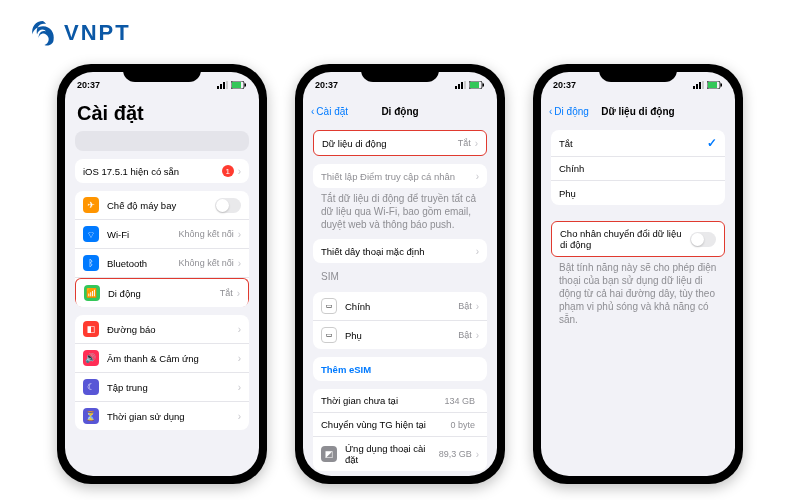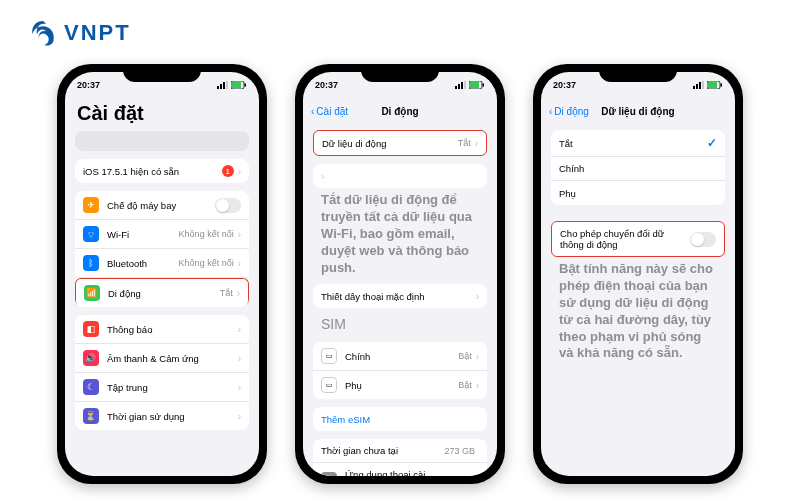--- a/index.html
+++ b/index.html
@@ -92,28 +92,28 @@
     width: 26px; height: 15px; background: #e9e9eb; border-radius: 8px;
     position: relative;
   }
   .toggle::after {
     content: ""; position: absolute; width: 13px; height: 13px;
     background: #fff; border-radius: 50%; top: 1px; left: 1px;
     box-shadow: 0 1px 2px rgba(0,0,0,.2);
   }
   .hl { border: 1.5px solid #e03a2f; border-radius: 6px; }
   .section-header {
-    font-size: 14px; color: #8e8e93; text-transform: uppercase;
+    font-size: 10px; color: #8e8e93; text-transform: uppercase;
     padding: 8px 18px 2px;
   }
   .section-footer {
-    font-size: 13px; color: #8e8e93; padding: 4px 18px 0; line-height: 1.3; font-weight: bold;
+    font-size: 10px; color: #8e8e93; padding: 4px 18px 0; line-height: 1.3;
   }
   .check { color: #007aff; font-size: 12px; font-weight: 600; }
-  .link-row { color: #007aff; }
+  .link-row { color: #007aff; font-weight: bold; }
   .ic-orange{background:#ff9500}.ic-blue{background:#007aff}.ic-green{background:#34c759}
   .ic-red{background:#ff3b30}.ic-pink{background:#ff2d55}.ic-purple{background:#5856d6}
   .ic-gray{background:#8e8e93}
 </style>
 </head>
 <body>
 
 <div class="logo">
   <svg viewBox="0 0 40 40">
     <path d="M20 4 C10 4 4 12 6 22 C7 16 12 11 20 11 C30 11 36 20 34 30 C33 36 26 38 22 36 C28 34 30 26 24 22 C20 19 14 22 14 28 C14 20 18 16 24 18 C22 14 14 14 12 22 C10 12 16 6 24 8 C22 5 20 4 20 4 Z" fill="#0b58a6"></path>
@@ -175,21 +175,21 @@
         <span class="icon ic-green">📶</span>
         <span class="label">Di động</span>
         <span class="value">Tắt</span>
         <span class="chev">›</span>
       </div>
     </div>
 
     <div class="group">
       <div class="row">
         <span class="icon ic-red">◧</span>
-        <span class="label">Thông báo</span>
+        <span class="label">Đường báo</span>
         <span class="chev">›</span>
       </div>
       <div class="row">
         <span class="icon ic-pink">🔊</span>
         <span class="label">Âm thanh &amp; Cảm ứng</span>
         <span class="chev">›</span>
       </div>
       <div class="row">
         <span class="icon ic-purple">☾</span>
         <span class="label">Tập trung</span>
@@ -233,20 +233,21 @@
 
     <div class="group hl" style="margin-top:6px">
       <div class="row">
         <span class="label">Dữ liệu di động</span>
         <span class="value">Tắt</span>
         <span class="chev">›</span>
       </div>
     </div>
     <div class="group">
       <div class="row">
+        <span class="label" style="color:#8e8e93">Thiết lập Điểm truy cập cá nhân</span>
         <span class="chev">›</span>
       </div>
     </div>
     <div class="section-footer">Tắt dữ liệu di động để truyền tất cả dữ liệu qua Wi-Fi, bao gồm email, duyệt web và thông báo push.</div>
 
     <div class="group">
       <div class="row">
         <span class="label">Thiết dây thoại mặc định</span>
         <span class="chev">›</span>
       </div>
@@ -269,21 +270,25 @@
     </div>
     <div class="group">
       <div class="row">
         <span class="label link-row">Thêm eSIM</span>
       </div>
     </div>
 
     <div class="group">
       <div class="row">
         <span class="label">Thời gian chưa tại</span>
-        <span class="value">273 GB</span>
+        <span class="value">134 GB</span>
+      </div>
+      <div class="row">
+        <span class="label">Chuyển vùng TG hiện tại</span>
+        <span class="value">0 byte</span>
       </div>
       <div class="row">
         <span class="icon ic-gray">◩</span>
         <span class="label">Ứng dụng thoại cài đặt</span>
         <span class="value">89,3 GB</span>
         <span class="chev">›</span>
       </div>
 
     </div>
   </div>
@@ -324,21 +329,21 @@
       <div class="row">
         <span class="label">Chính</span>
       </div>
       <div class="row">
         <span class="label">Phụ</span>
       </div>
     </div>
 
     <div class="group hl" style="margin-top:16px">
       <div class="row" style="min-height:32px">
-        <span class="label">Cho phép chuyển đổi dữ thông di động</span>
+        <span class="label">Cho nhân chuyển đổi dữ liệu di động</span>
         <span class="toggle"></span>
       </div>
     </div>
     <div class="section-footer">Bật tính năng này sẽ cho phép điện thoại của bạn sử dụng dữ liệu di động từ cả hai đường dây, tùy theo phạm vi phủ sóng và khả năng có sẵn.</div>
   </div>
 </div>
 
 </div>
 
 </body></html>

